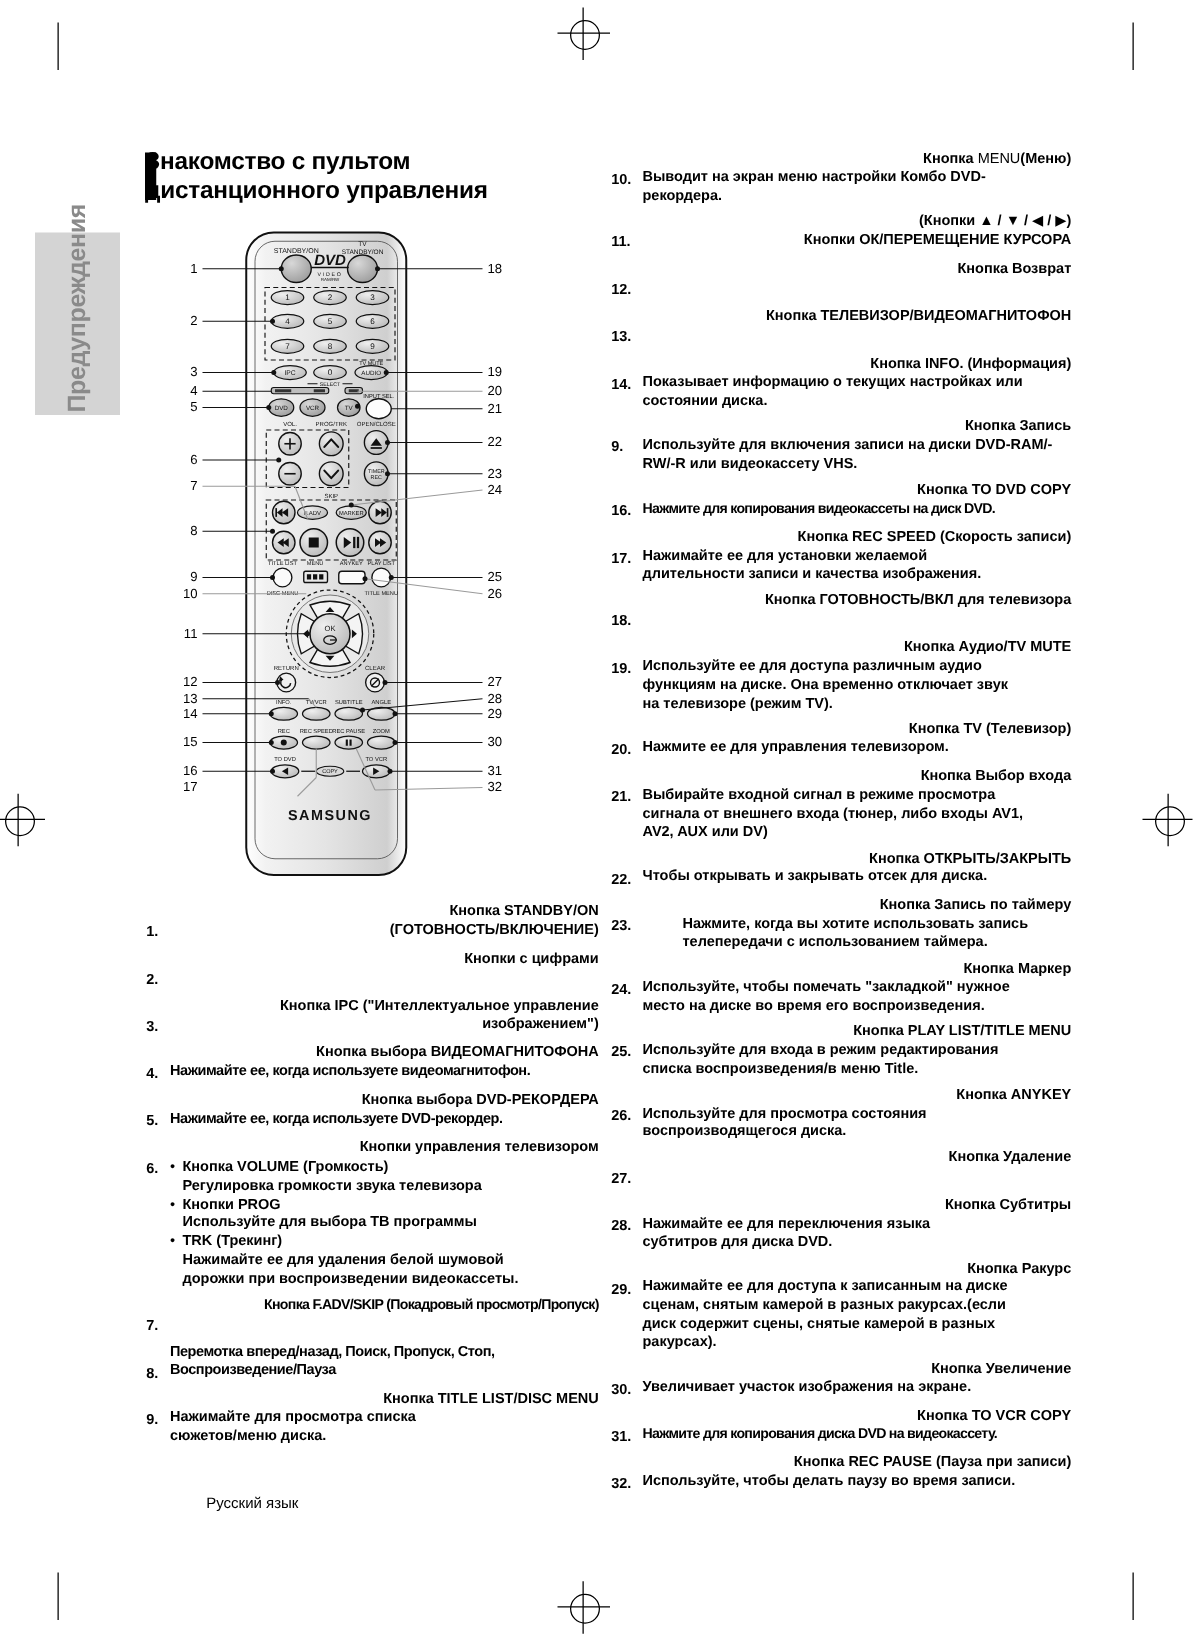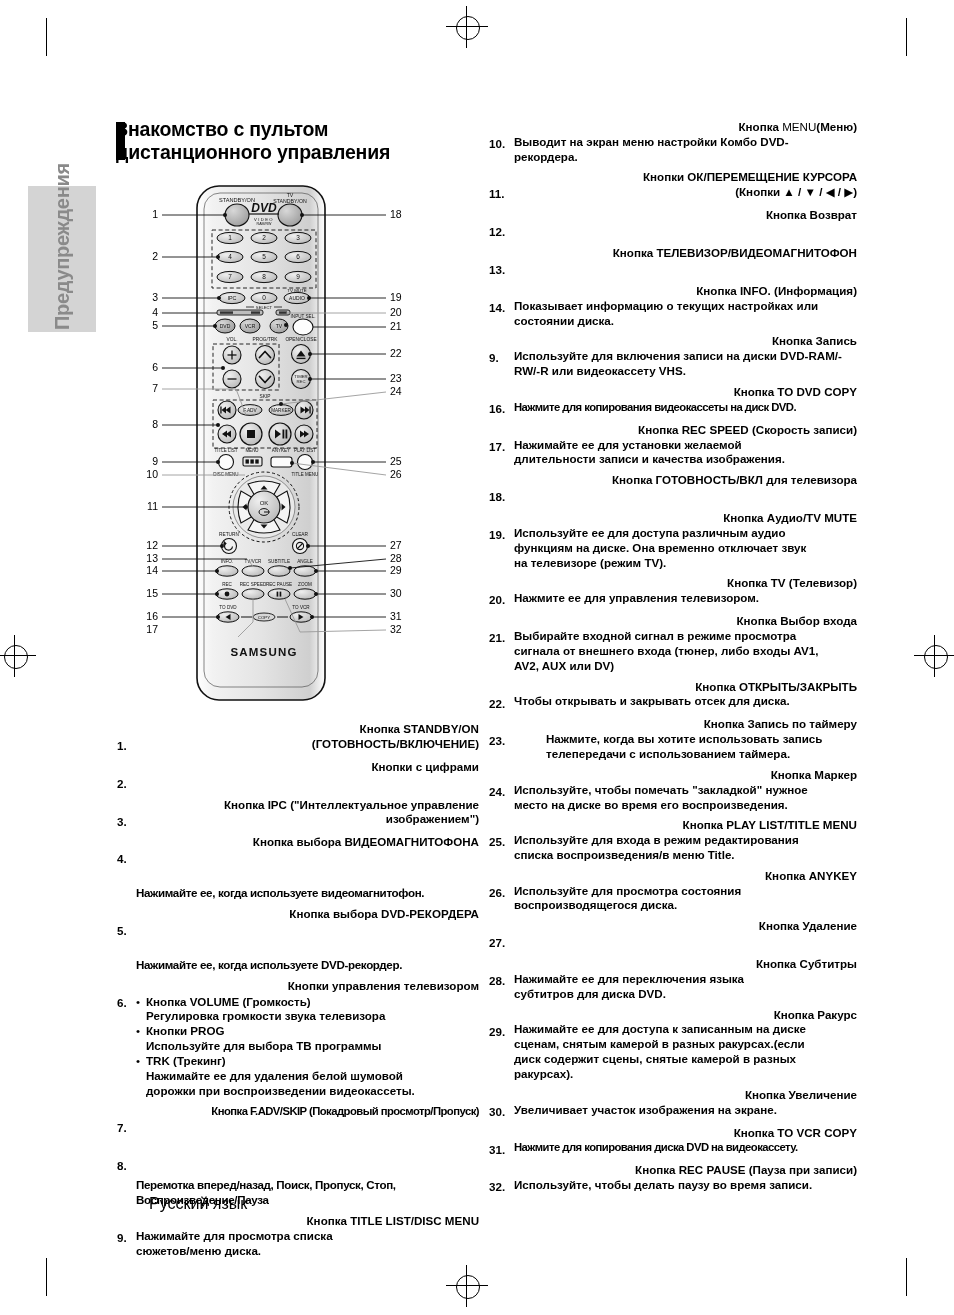--- a/index.html
+++ b/index.html
@@ -32,24 +32,24 @@
   .item{display:flex;margin-bottom:6px;}
   .num{width:19px;flex:none;font-weight:bold;font-size:11.6px;margin-top:17px;}
   .num.wide{width:25px;}
   .body{flex:1;}
   .ttl{font-weight:bold;text-align:right;}
   .ttl .reg-w{font-weight:normal;}
   .desc{font-weight:bold;}
   .sub{margin-top:1px;}
   .sub .bullet{display:flex;}
   .sub .bullet .b{width:10px;flex:none;}
-  .tight{letter-spacing:-0.35px;margin-top:36px;}
+  .tight{letter-spacing:-0.35px;}
   .tighter{letter-spacing:-0.55px;font-size:11.3px;}
 
-  #langline{position:absolute;left:149px;top:1195px;font-size:16px;}
+  #langline{position:absolute;left:165px;top:1195px;font-size:12px;}
 
   
   #remote-wrap{position:absolute;left:140px;top:182px;width:290px;height:530px;}
   svg{display:block;}
   .cal-num{font-size:10.5px;font-family:"Liberation Sans",sans-serif;fill:#000;}
 </style>
 </head>
 <body>
 
 <div>
@@ -613,22 +613,22 @@
       <div class="ttl">
         <span>Кнопка </span><span class="reg-w">MENU</span><span>(Меню)</span>
       </div>
       <div class="desc" style="max-width:300px;">Выводит на экран меню настройки Комбо DVD-рекордера.</div>
     </div>
   </div>
 
   <div class="item">
     <div class="num wide">11.</div>
     <div class="body">
+      <div class="ttl">(Кнопки ▲ / ▼ / ◀ / ▶)</div>
       <div class="ttl">Кнопки ОК/ПЕРЕМЕЩЕНИЕ КУРСОРА</div>
-      <div class="ttl">(Кнопки ▲ / ▼ / ◀ / ▶)</div>
     </div>
   </div>
 
   <div class="item">
     <div class="num wide">12.</div>
     <div class="body">
         <div class="ttl">Кнопка Возврат</div>
       </div>
   </div>
 

